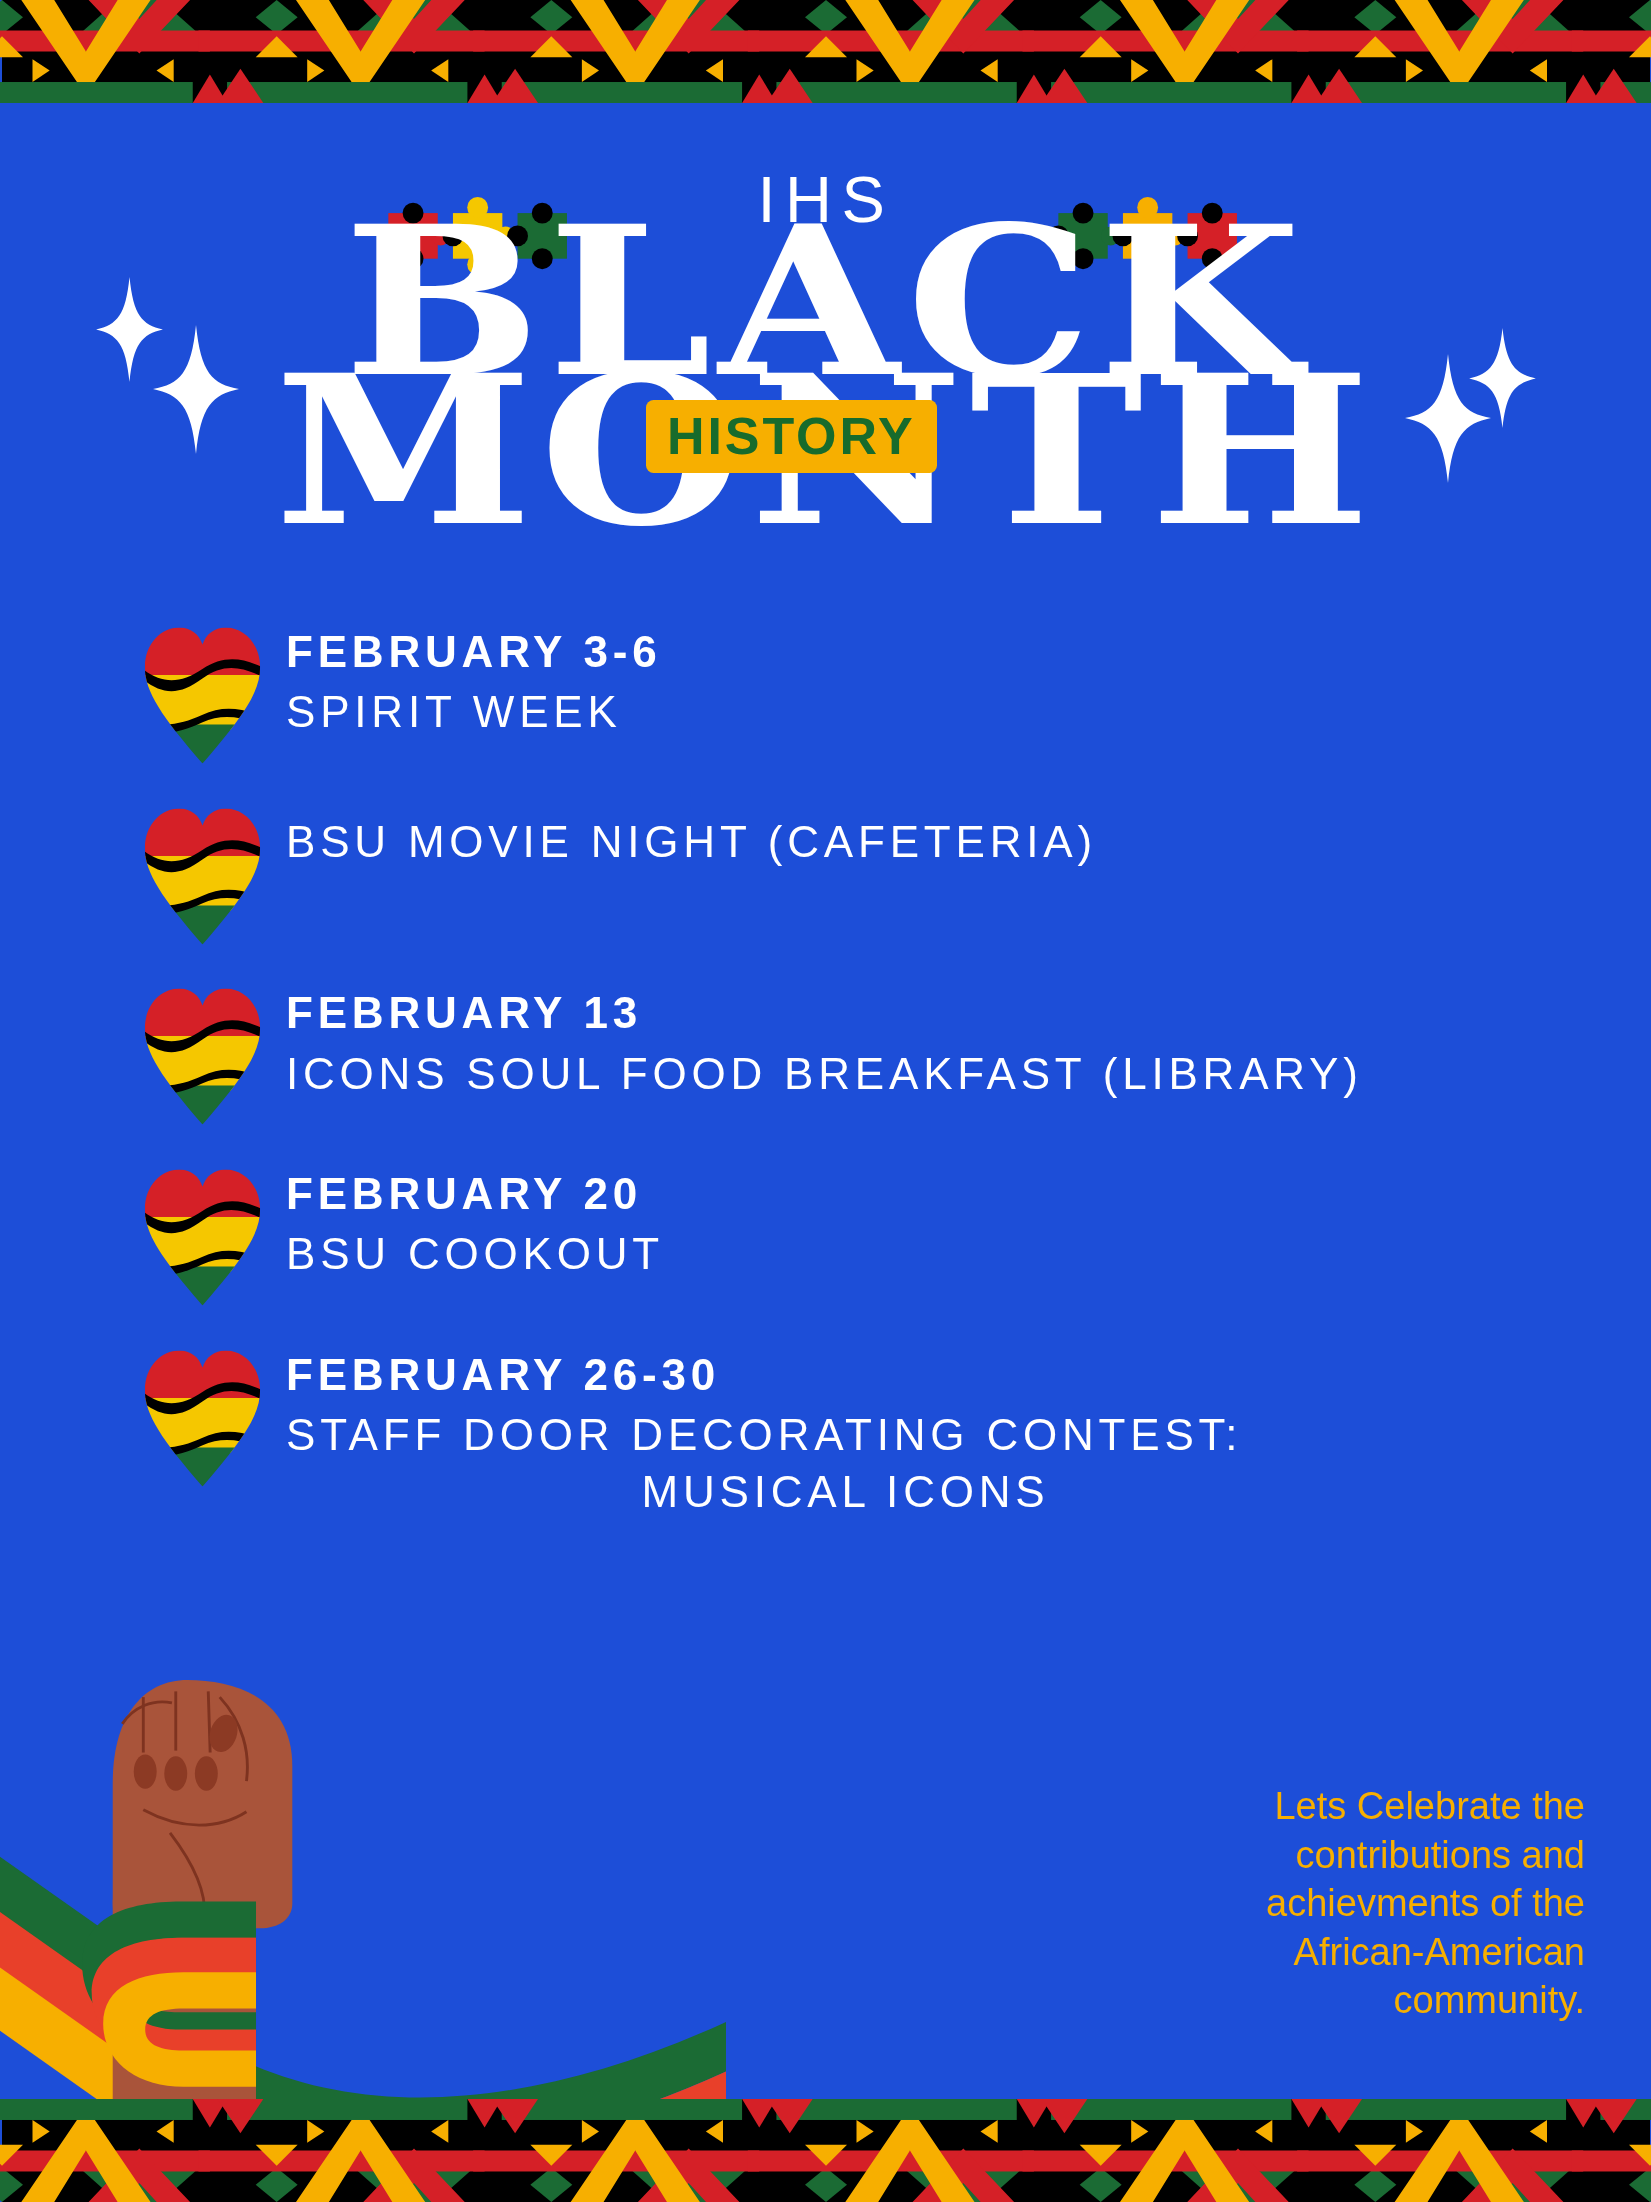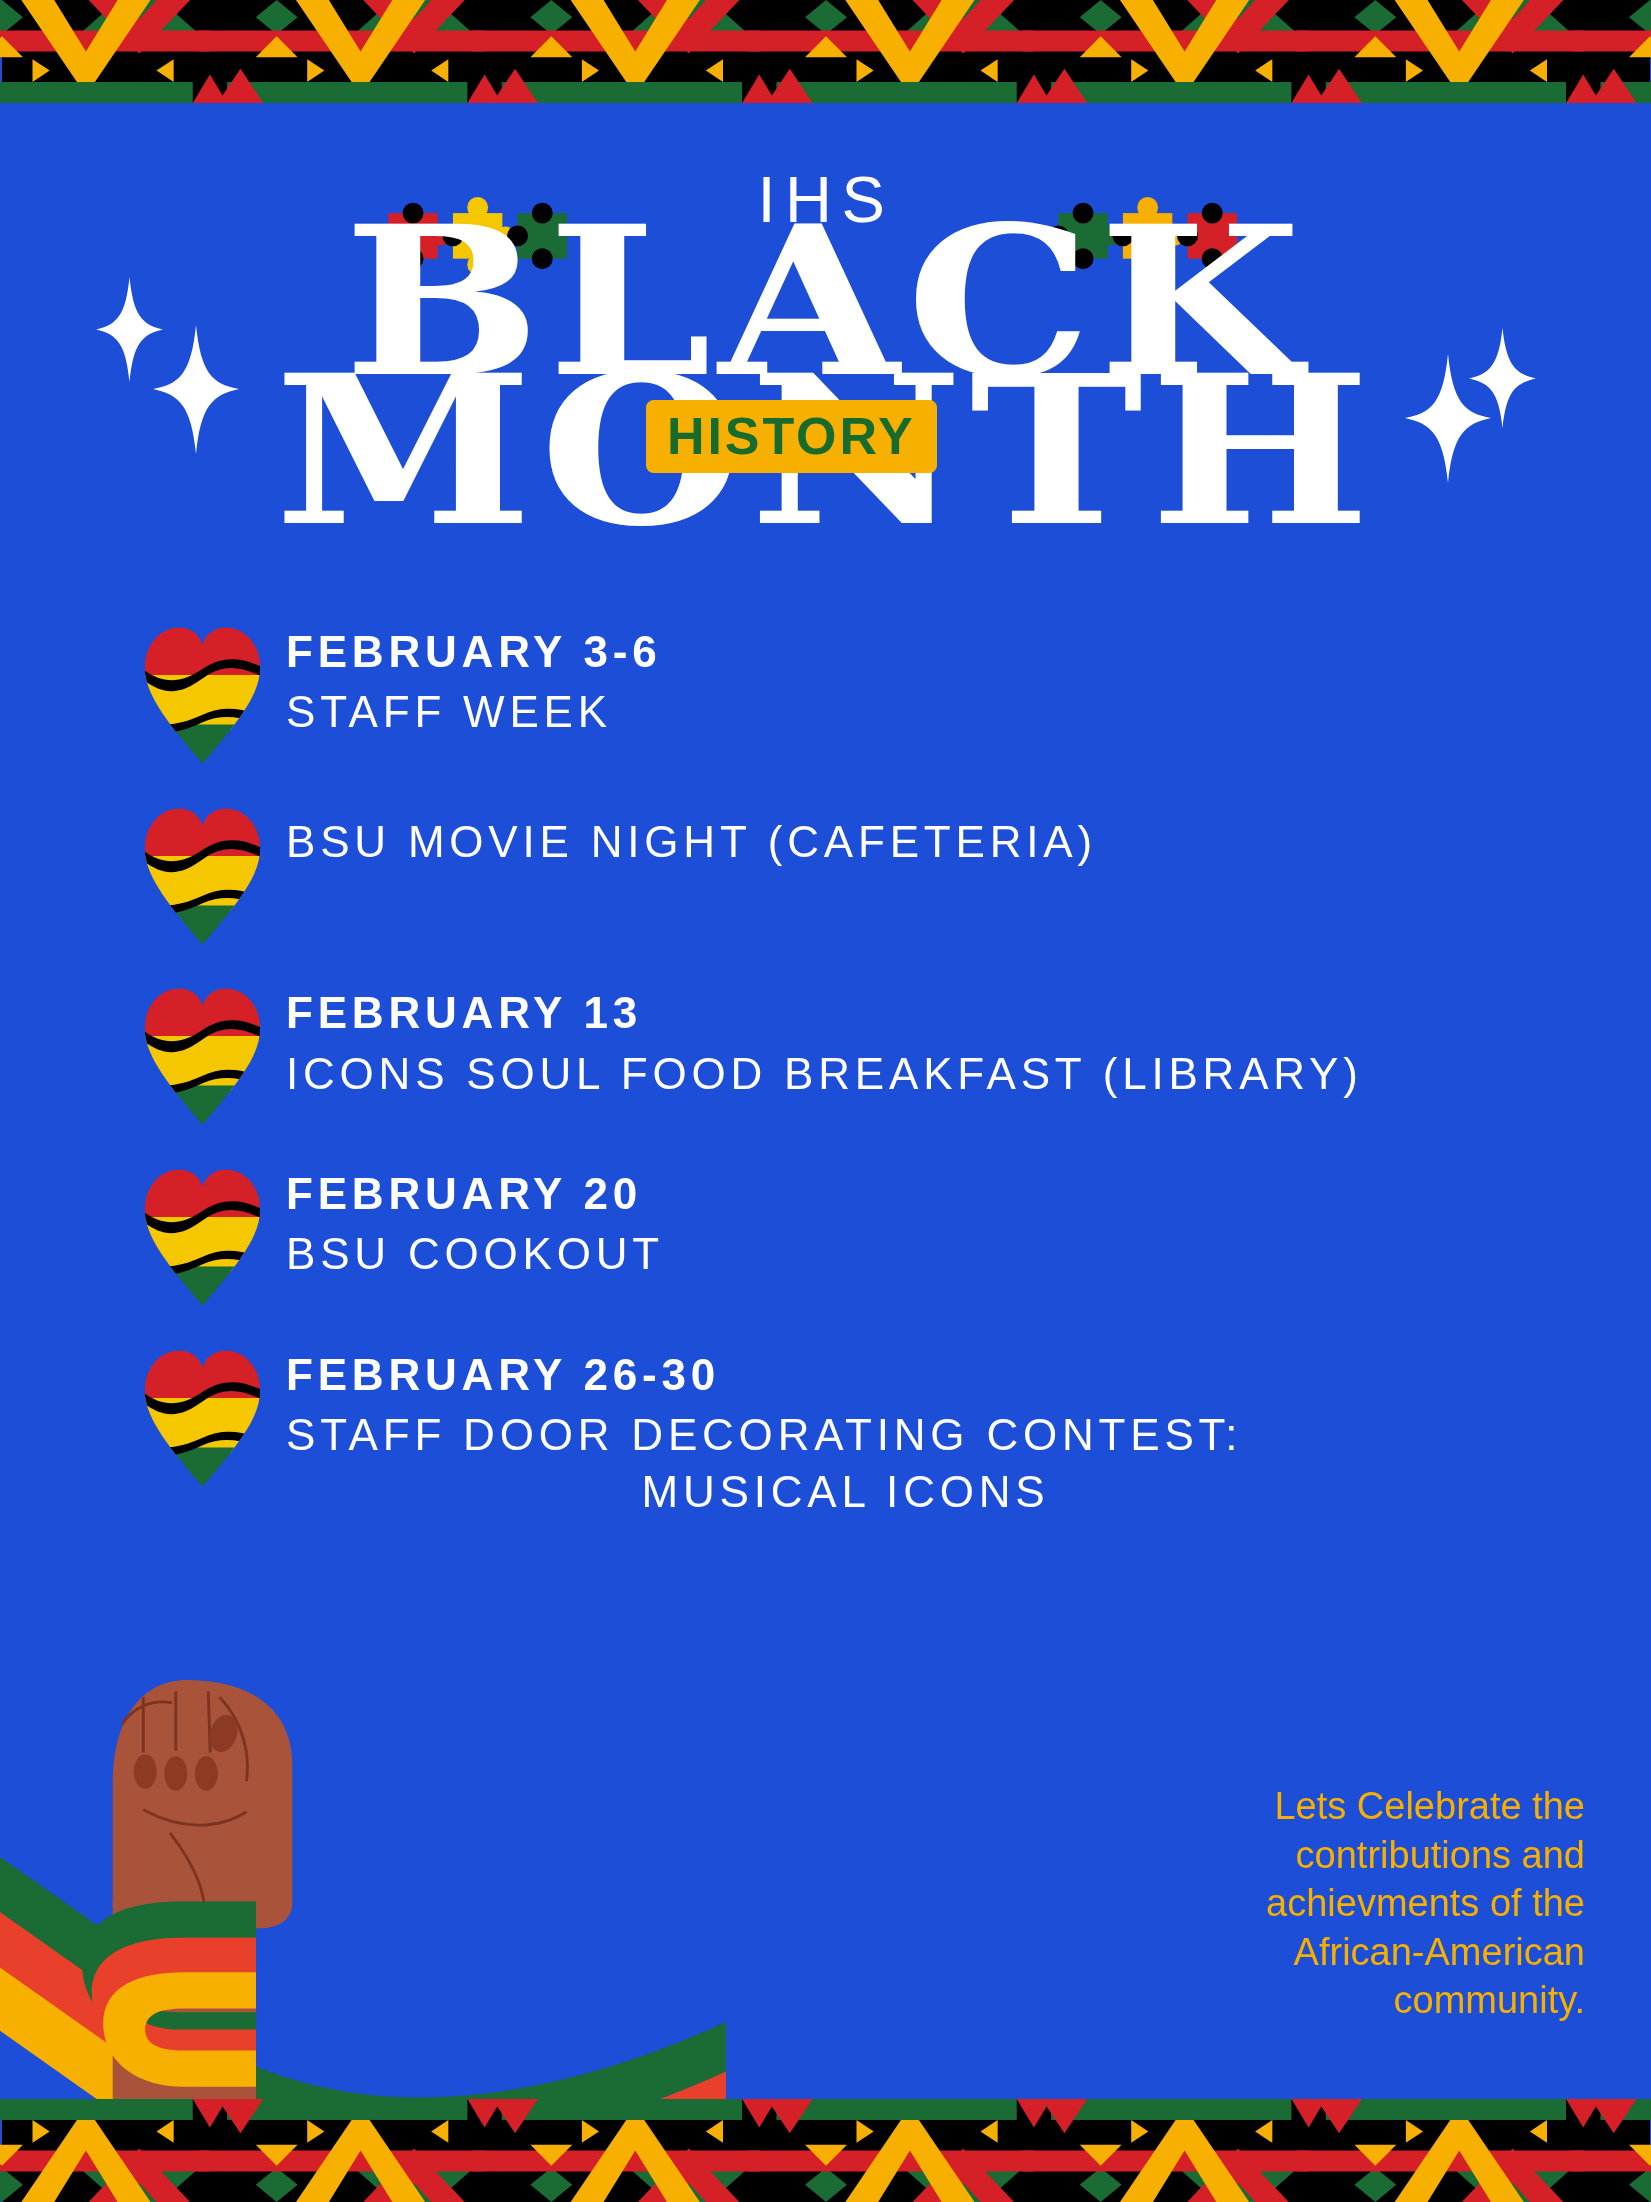--- a/index.html
+++ b/index.html
@@ -325,21 +325,21 @@
             <rect x="0" y="0" width="125" height="58" fill="#D52027"></rect>
             <rect x="0" y="52" width="125" height="58" fill="#F5C700"></rect>
             <rect x="0" y="104" width="125" height="50" fill="#1B6B34"></rect>
             <path d="M-5 52 C18 74 38 74 62 56 C86 38 106 44 130 56 L130 46 C106 34 86 30 62 46 C38 62 18 62 -5 42 Z" fill="#000000"></path>
             <path d="M-5 108 C20 118 40 112 62 102 C84 92 104 96 130 106 L130 98 C104 86 84 84 62 94 C40 104 20 108 -5 98 Z" fill="#000000"></path>
           </g>
         </svg>
       </div>
       <div class="event-text">
         <div class="event-date">FEBRUARY 3-6</div>
-        <div class="event-name">STAFF WEEK</div>
+        <div class="event-name">SPIRIT WEEK</div>
       </div>
     </div>
 
     <div class="event-row">
       <div class="heart-wrap">
         <svg width="119" height="139" viewBox="0 0 125 145" xmlns="http://www.w3.org/2000/svg">
           <defs>
             <clipPath id="hclip2">
                 <path d="M62.5 145 C20 96 2 70 2 44 C2 18 20 2 38 2 C50 2 59 9 62.5 20 C66 9 75 2 87 2 C105 2 123 18 123 44 C123 70 105 96 62.5 145 Z"></path>
               </clipPath>

